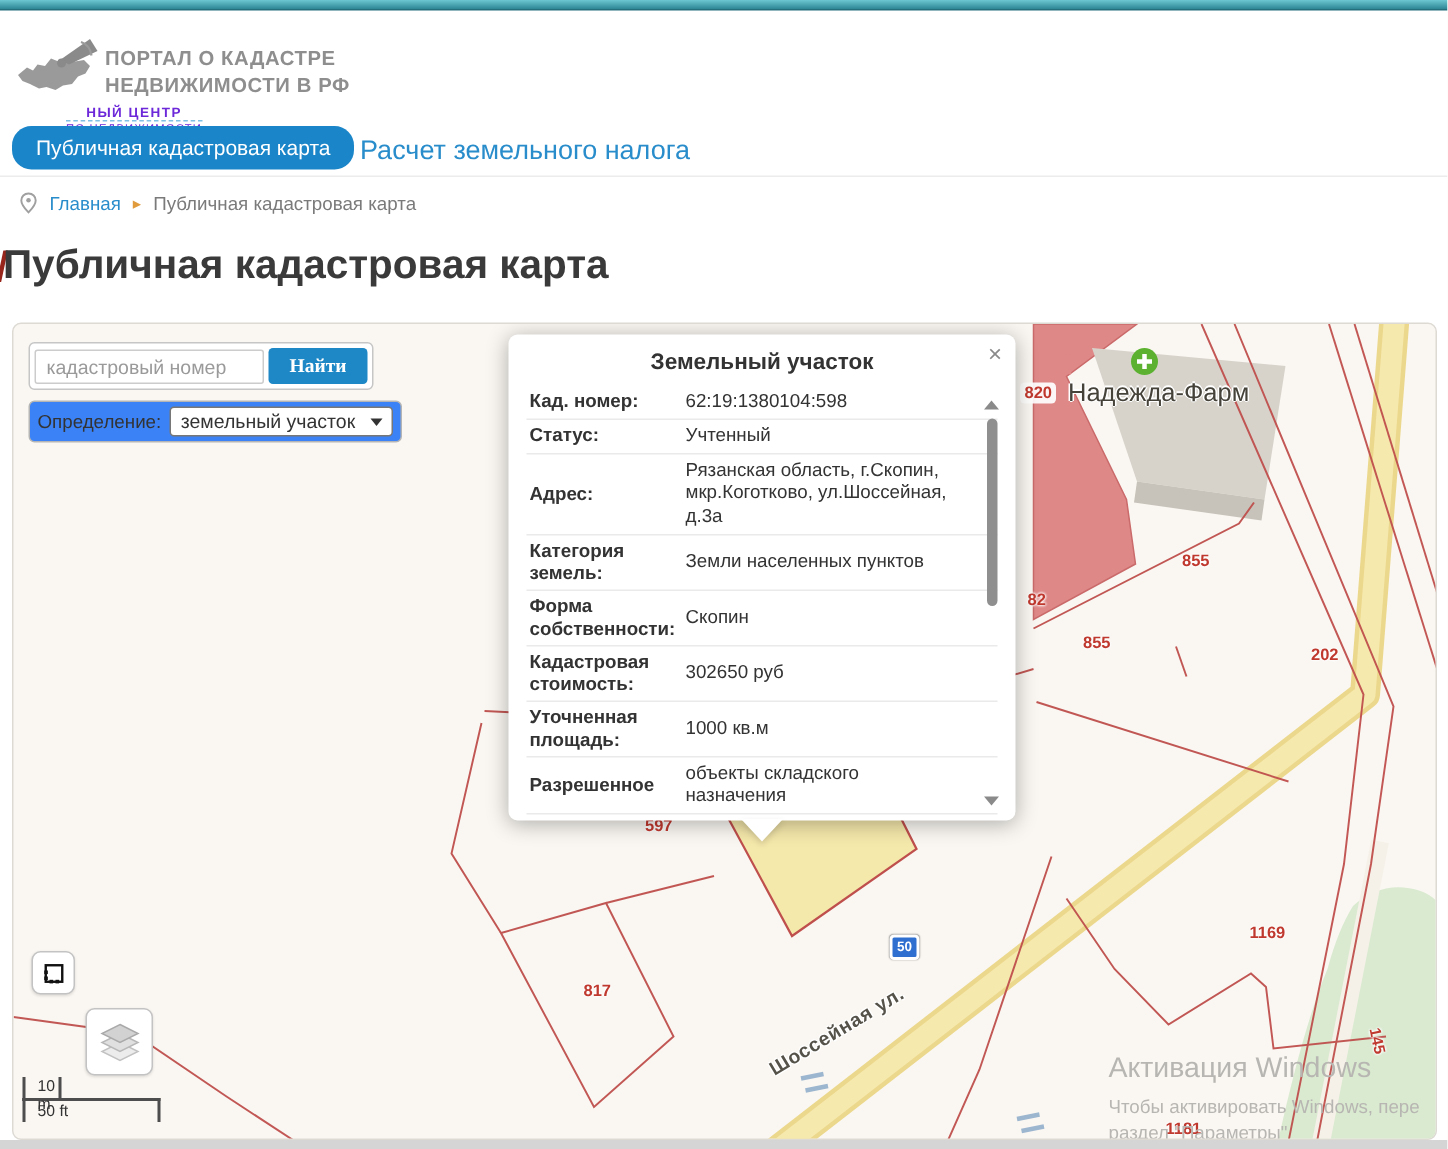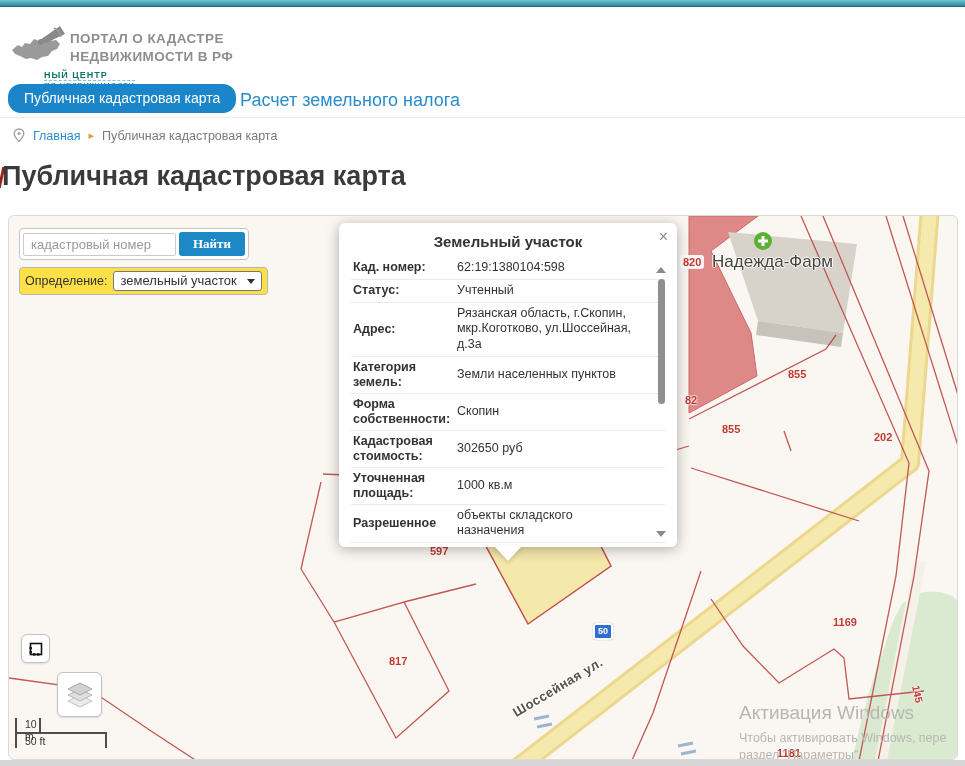--- a/index.html
+++ b/index.html
@@ -5,21 +5,21 @@
   * { box-sizing: border-box; margin: 0; padding: 0; }
   html,body { width:965px; height:766px; background:#fff; font-family:"Liberation Sans",sans-serif; position:relative; overflow:hidden; }
 
   
   .topbar { position:absolute; left:0; top:0; width:965px; height:7px;
             background:linear-gradient(#6cc7d2,#2e8694); border-bottom:1px solid #256f7c; }
   .logo { position:absolute; left:10px; top:24px; display:flex; align-items:flex-start; }
   .logo-icon { width:56px; height:40px; }
   .logo-text { margin-left:4px; margin-top:6px; color:#8e8e8e; font-weight:bold; font-size:13.5px; line-height:18px; letter-spacing:.4px; }
 
-  .peek-text { position:absolute; left:44px; top:71px; z-index:0; color:#0f766e; line-height:9px; }
+  .peek-text { position:absolute; left:44px; top:71px; z-index:0; color:#6d28d9; line-height:9px;text-align:center; }
   .peek-text .l1 { font-size:9px; font-weight:bold; letter-spacing:1px; text-transform:uppercase; border-bottom:1px dashed #7fc0e4; }
   .peek-text .l2 { font-size:7.5px; letter-spacing:.8px; text-transform:uppercase; }
 
   .tabs { position:absolute; left:0; top:84px; width:965px; height:29px; z-index:1; }
   .tab-active { position:absolute; left:8px; top:0; background:#1a85c8; color:#fff;
                 font-size:14px; padding:6px 16px 7px; border-radius:13px; cursor:pointer; }
   .tab-link { position:absolute; left:240px; top:6px; color:#2a8dcb; font-size:18px; cursor:pointer; }
   .tabs-divider { position:absolute; left:0; top:117px; width:965px; height:1px; background:#ececec; }
 
   .breadcrumb { position:absolute; left:13px; top:128px; display:flex; align-items:center; font-size:12.5px; }
@@ -55,21 +55,21 @@
 
   
   .search-box { position:absolute; left:10px; top:12px; background:#fff; border:1px solid #c6c6c6; border-radius:4px;
                 padding:3px; display:flex; align-items:center; z-index:6; }
   .search-box input { width:153px; height:23px; border:1px solid #ccc; border-radius:2px; padding:0 7px;
                       font-size:13px; color:#333; font-family:inherit; }
   .search-box input::placeholder { color:#9a9a9a; }
   .find-btn { margin-left:3px; height:24px; background:#1e88c7; color:#fff; border:none; border-radius:3px;
               font-size:13px; font-weight:600; padding:0 14px; cursor:pointer; font-family:Liberation Serif, serif; }
 
-  .filter-box { position:absolute; left:10px; top:51px; background:#fde047; border:1px solid #b5b5b5; border-radius:4px;
+  .filter-box { position:absolute; left:10px; top:51px; background:#3b82f6; border:1px solid #b5b5b5; border-radius:4px;
                 padding:3px 5px; display:flex; align-items:center; font-size:12.5px; color:#333; z-index:6; }
   .filter-select { margin-left:5px; border:1px solid #777; border-radius:3px; background:#fff; padding:1px 24px 2px 7px;
                    font-size:13px; position:relative; cursor:pointer; }
   .filter-select .chev { position:absolute; right:6px; top:7px; width:0; height:0;
                          border-left:4px solid transparent; border-right:4px solid transparent; border-top:5px solid #333; }
 
   
   .popup { position:absolute; left:330px; top:7px; width:338px; background:#fff; border-radius:6px; z-index:5;
            box-shadow:0 2px 14px rgba(0,0,0,.3); padding:10px 12px 4px; }
   .popup-title { text-align:center; font-size:15px; font-weight:bold; color:#333; margin-bottom:6px; }

